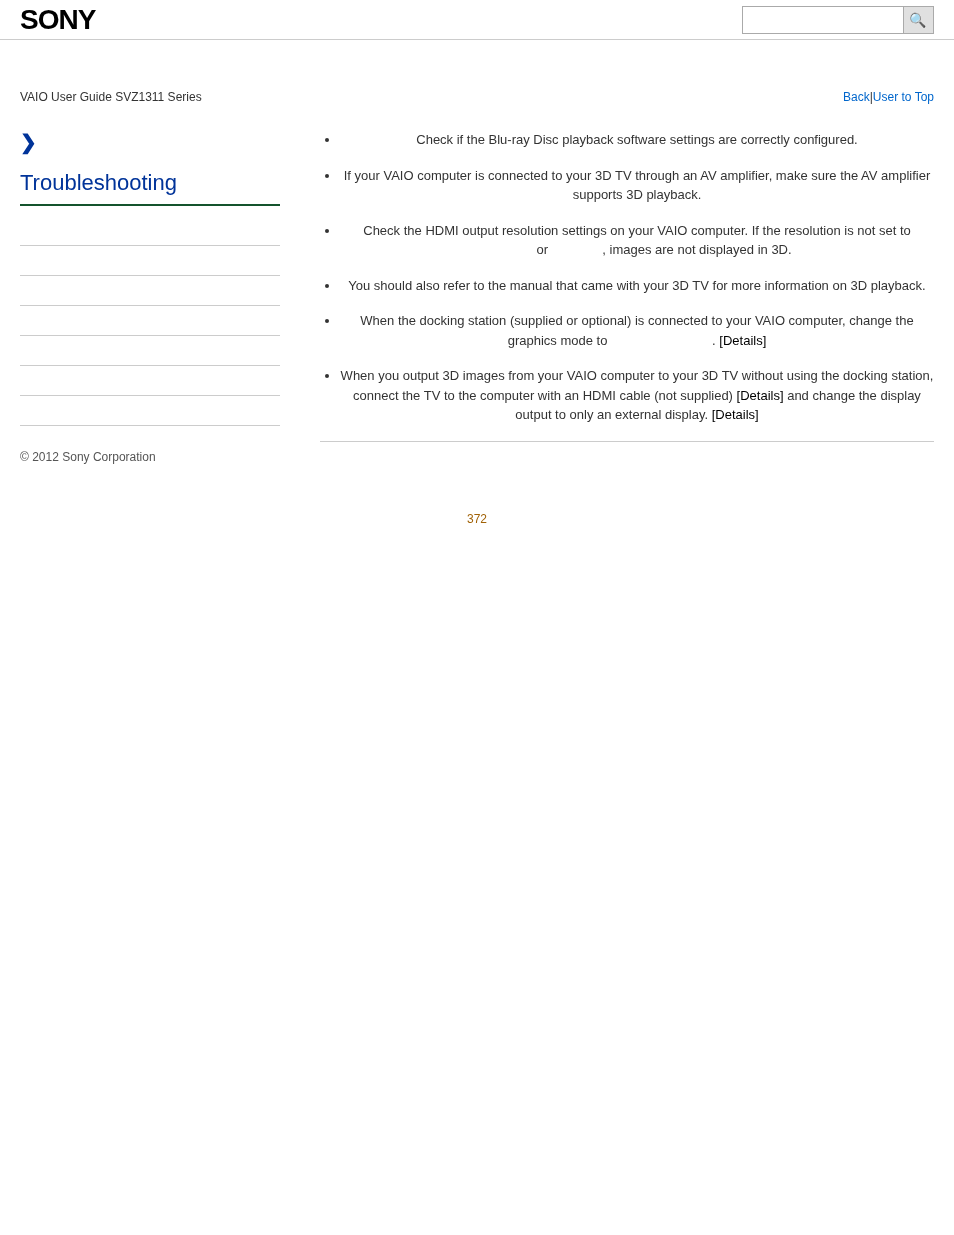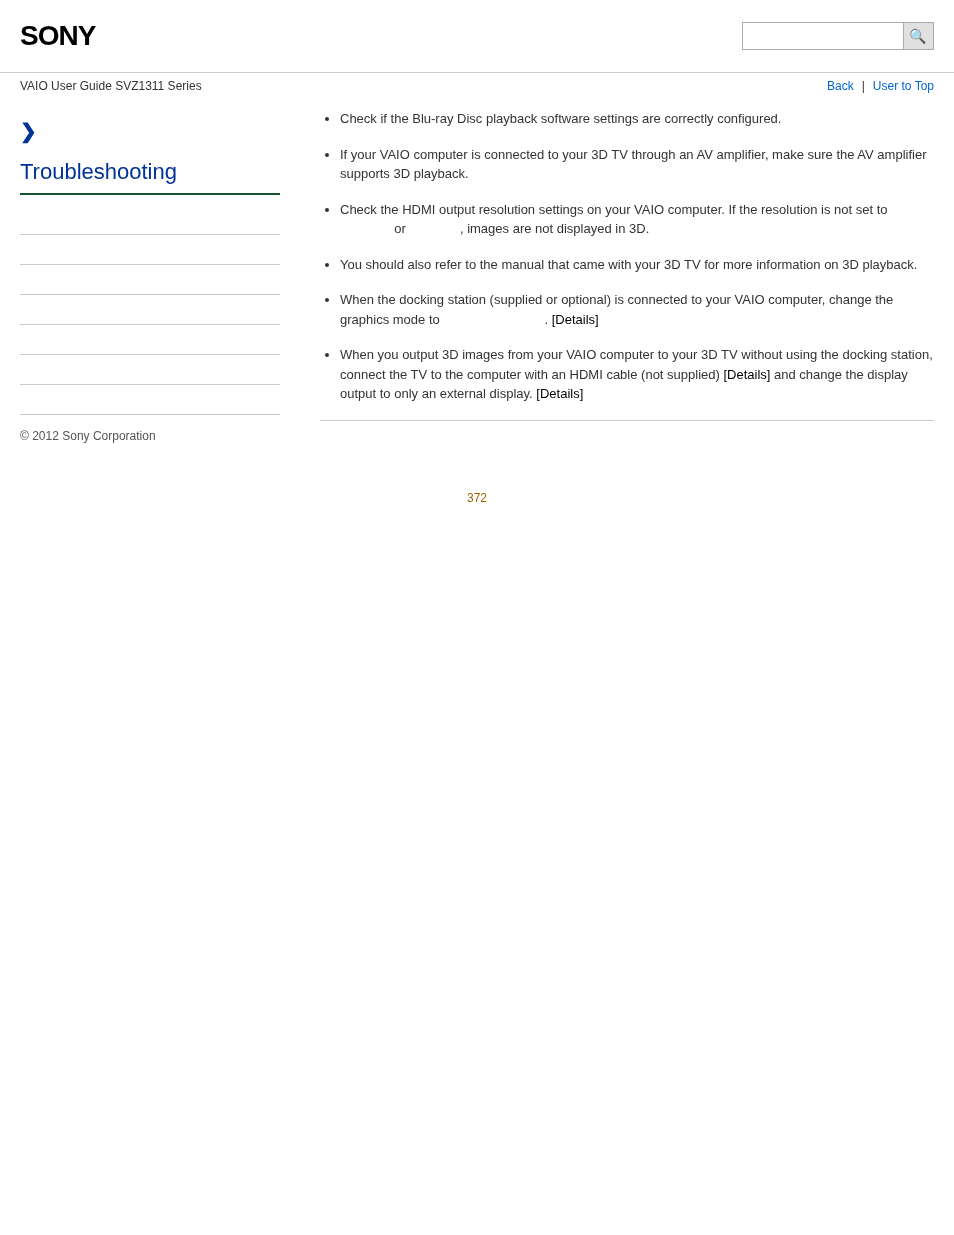--- a/index.html
+++ b/index.html
@@ -12,21 +12,21 @@
       min-height: 1235px;
     }
 
     
     #header {
       border-bottom: 1px solid #ccc;
       padding: 10px 20px;
       display: flex;
       align-items: center;
       justify-content: space-between;
-      height: 73px;
+      height: 40px;
     }
     #logo {
       font-size: 28px;
       font-weight: bold;
       font-family: Arial, Helvetica, sans-serif;
       letter-spacing: -1px;
       color: #000;
     }
     #search-container {
       display: flex;
@@ -62,22 +62,23 @@
       align-items: flex-end;
       font-size: 12px;
       border-bottom: none;
     }
     #breadcrumb-text {
       color: #333;
       font-size: 12px;
     }
     #nav-links {
       display: flex;
-      gap: 8px;
-      align-items: center;
+      gap: 0;
+      align-items: center;
+      margin-top: 44px;
     }
     .nav-link {
       color: #0066cc;
       text-decoration: none;
       cursor: pointer;
     }
     .nav-separator {
       color: #333;
     }
 
@@ -122,20 +123,22 @@
 
     
     #content {
       flex: 1;
       padding-left: 20px;
       border-left: none;
     }
     #content-list {
       list-style: disc;
       padding-left: 20px;
+      margin-top: 10px;
+      text-align: center;
     }
     #content-list li {
       margin-bottom: 16px;
       font-size: 13px;
       line-height: 1.5;
       color: #333;
     }
     .link-blue {
       color: #000000;
       text-decoration: none;

